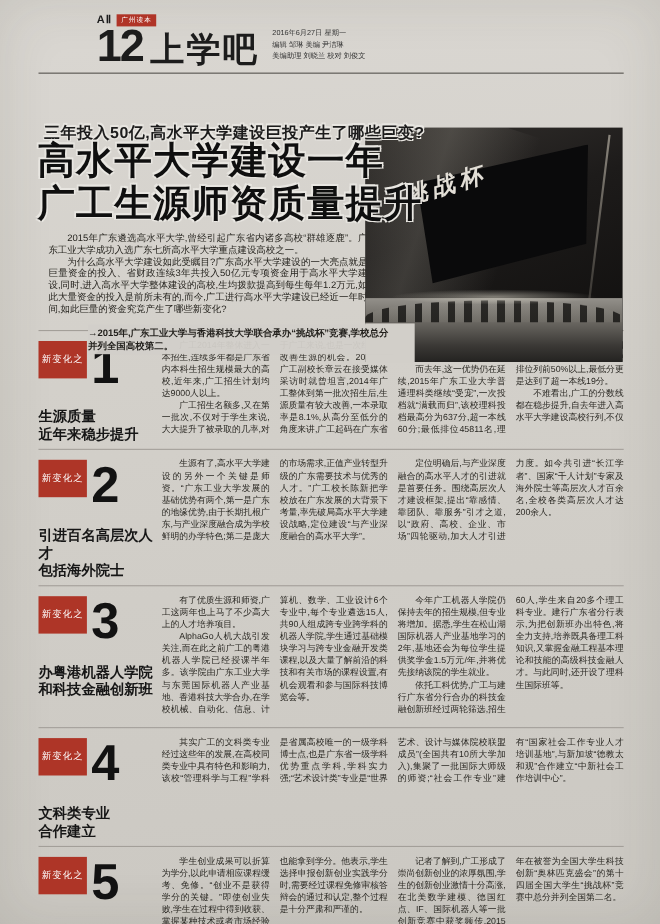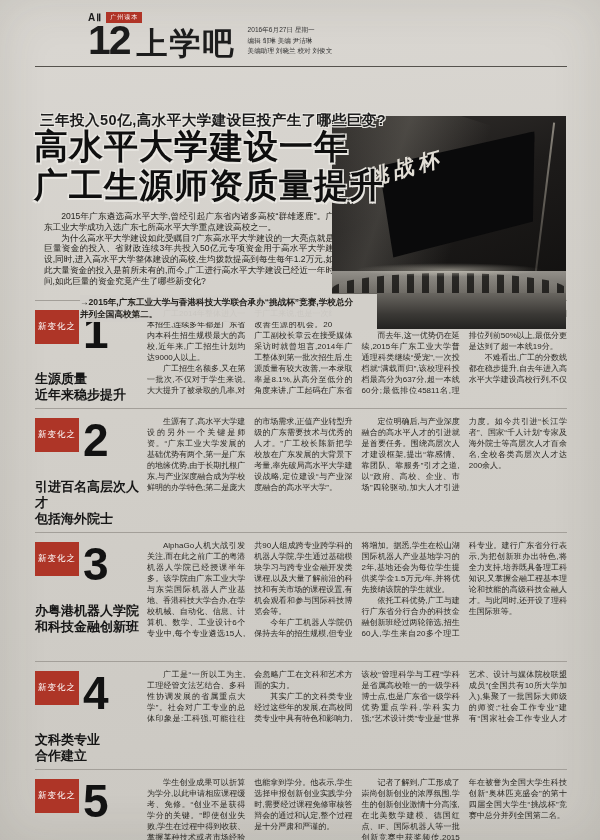--- a/index.html
+++ b/index.html
@@ -163,39 +163,39 @@
         <div class="label-row">
           <span class="red-tag">新变化之</span>
           <span class="big-num">3</span>
         </div>
         <div class="section-title">
           <span>办粤港机器人学院</span><br>
           <span>和科技金融创新班</span>
         </div>
       </div>
       <div class="section-body" style="height:116px">
+          <p>有了优质生源和师资,广工这两年也上马了不少高大上的人才培养项目。</p>
           <p>AlphaGo人机大战引发关注,而在此之前广工的粤港机器人学院已经授课半年多。该学院由广东工业大学与东莞国际机器人产业基地、香港科技大学合办,在学校机械、自动化、信息、计算机、数学、工业设计6个专业中,每个专业遴选15人,共90人组成跨专业跨学科的机器人学院,学生通过基础模块学习与跨专业金融开发类课程,以及大量了解前沿的科技和有关市场的课程设置,有机会观看和参与国际科技博览会等。</p>
           <p>今年广工机器人学院仍保持去年的招生规模,但专业将增加。据悉,学生在松山湖国际机器人产业基地学习的2年,基地还会为每位学生提供奖学金1.5万元/年,并将优先接纳该院的学生就业。</p>
           <p>依托工科优势,广工与建行广东省分行合办的科技金融创新班经过两轮筛选,招生60人,学生来自20多个理工科专业。建行广东省分行表示,为把创新班办出特色,将全力支持,培养既具备理工科知识,又掌握金融工程基本理论和技能的高级科技金融人才。与此同时,还开设了理科生国际班等。</p>
         </div>
     </div>
 
     <div class="section-row">
       <div class="section-label">
         <div class="label-row">
           <span class="red-tag">新变化之</span>
           <span class="big-num">4</span>
         </div>
         <div class="section-title">
           <span>文科类专业</span><br>
           <span>合作建立</span>
         </div>
       </div>
       <div class="section-body" style="height:58px">
-          <p>广工是“一所以工为主,工理经管文法艺结合、多科性协调发展的省属重点大学”。社会对广工专业的总体印象是:工科强,可能往往会忽略广工在文科和艺术方面的实力。</p>
           <p>其实广工的文科类专业经过这些年的发展,在高校同类专业中具有特色和影响力,该校“管理科学与工程”学科是省属高校唯一的一级学科博士点,也是广东省一级学科优势重点学科,学科实力强;“艺术设计类”专业是“世界艺术、设计与媒体院校联盟成员”(全国共有10所大学加入),集聚了一批国际大师级的师资;“社会工作专业”建有“国家社会工作专业人才培训基地”,与新加坡“德教太和观”合作建立“中新社会工作培训中心”。</p>
         </div>
     </div>
 
     <div class="section-row">
       <div class="section-label">
         <div class="label-row">
           <span class="red-tag">新变化之</span>
           <span class="big-num">5</span>
         </div>

